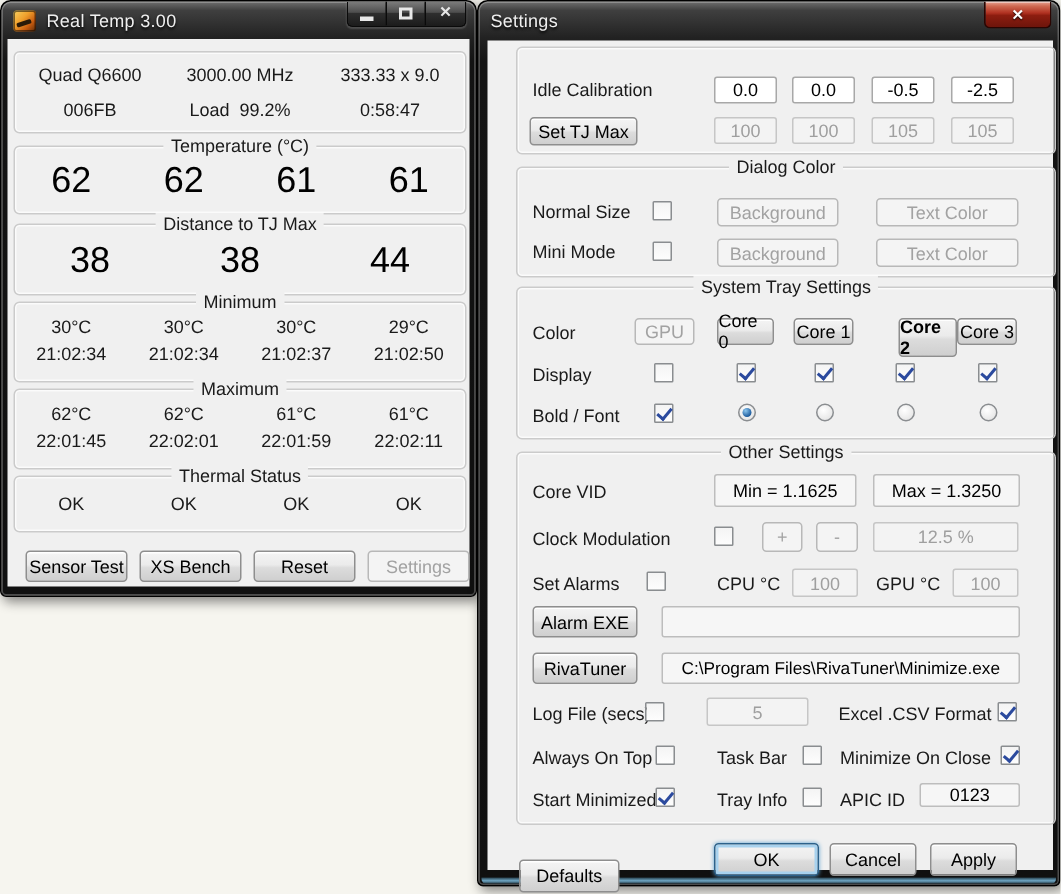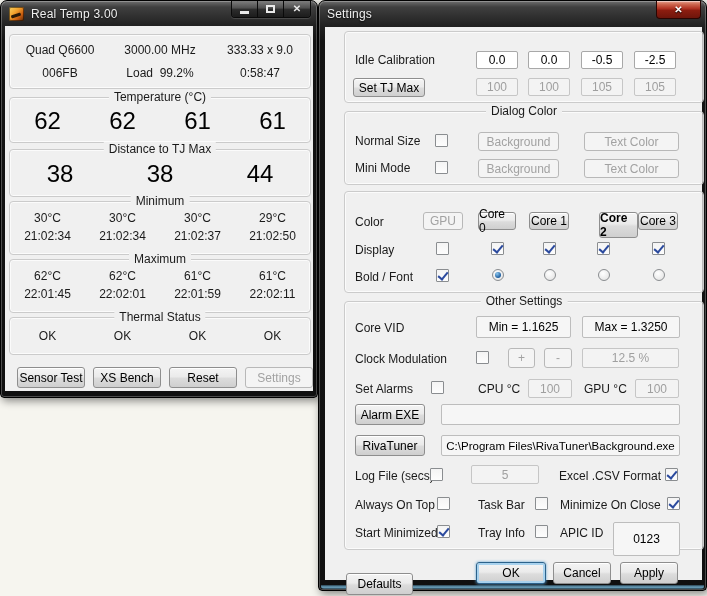--- a/index.html
+++ b/index.html
@@ -257,20 +257,21 @@
       <span class="checkbox" style="left:90px;top:22px;"></span>
       <div class="btn disabled abs" style="left:133px;top:20px;width:81px;height:19px;">Background</div>
       <div class="btn disabled abs" style="left:239px;top:20px;width:95px;height:19px;">Text Color</div>
       <span class="lbl" style="left:10px;top:49px;">Mini Mode</span>
       <span class="checkbox" style="left:90px;top:49px;"></span>
       <div class="btn disabled abs" style="left:133px;top:47px;width:81px;height:19px;">Background</div>
       <div class="btn disabled abs" style="left:239px;top:47px;width:95px;height:19px;">Text Color</div>
     </div>
 
     <div class="grp" style="left:19px;top:164px;width:360px;height:102px;">
+      <span class="grp-title">System Tray Settings</span>
       <span class="lbl" style="left:10px;top:23px;">Color</span>
       <div class="btn disabled abs" style="left:78px;top:20px;width:40px;height:18px;">GPU</div>
       <div class="btn abs" style="left:133px;top:20px;width:38px;height:18px;">Core 0</div>
       <div class="btn abs" style="left:184px;top:20px;width:40px;height:18px;">Core 1</div>
       <div class="btn abs" style="left:254px;top:20px;width:39px;height:26px;font-weight:bold;">Core 2</div>
       <div class="btn abs" style="left:293px;top:20px;width:40px;height:18px;">Core 3</div>
 
       <span class="lbl" style="left:10px;top:51px;">Display</span>
       <span class="checkbox" style="left:91px;top:50px;"></span>
       <span class="checkbox on" style="left:146px;top:50px;"></span>
@@ -303,41 +304,41 @@
       <span class="checkbox" style="left:86px;top:79px;"></span>
       <span class="lbl" style="left:133px;top:80px;">CPU °C</span>
       <div class="field disabled abs" style="left:183px;top:77px;width:44px;height:19px;">100</div>
       <span class="lbl" style="left:239px;top:80px;">GPU °C</span>
       <div class="field disabled abs" style="left:290px;top:77px;width:44px;height:19px;">100</div>
 
       <div class="btn abs" style="left:10px;top:102px;width:70px;height:21px;">Alarm EXE</div>
       <div class="field readonly abs" style="left:96px;top:102px;width:239px;height:21px;"></div>
 
       <div class="btn abs" style="left:10px;top:133px;width:70px;height:21px;">RivaTuner</div>
-      <div class="field readonly abs" style="left:96px;top:133px;width:239px;height:21px;font-size:11.5px;">C:\Program Files\RivaTuner\Background.exe</div>
+      <div class="field readonly abs" style="left:96px;top:133px;width:239px;height:21px;font-size:11.5px;">C:\Program Files\RivaTuner\Minimize.exe</div>
 
       <span class="lbl" style="left:10px;top:167px;">Log File (secs)</span>
       <span class="checkbox" style="left:85px;top:166px;"></span>
       <div class="field disabled abs" style="left:126px;top:163px;width:68px;height:19px;">5</div>
       <span class="lbl" style="left:214px;top:167px;">Excel .CSV Format</span>
       <span class="checkbox on" style="left:320px;top:166px;"></span>
 
       <span class="lbl" style="left:10px;top:196px;">Always On Top</span>
       <span class="checkbox" style="left:92px;top:195px;"></span>
       <span class="lbl" style="left:133px;top:196px;">Task Bar</span>
       <span class="checkbox" style="left:190px;top:195px;"></span>
       <span class="lbl" style="left:215px;top:196px;">Minimize On Close</span>
       <span class="checkbox on" style="left:322px;top:195px;"></span>
 
       <span class="lbl" style="left:10px;top:224px;">Start Minimized</span>
       <span class="checkbox on" style="left:92px;top:223px;"></span>
       <span class="lbl" style="left:133px;top:224px;">Tray Info</span>
       <span class="checkbox" style="left:190px;top:223px;"></span>
       <span class="lbl" style="left:215px;top:224px;">APIC ID</span>
-      <div class="field readonly abs" style="left:268px;top:220px;width:67px;height:34px;">0123</div>
+      <div class="field readonly abs" style="left:268px;top:220px;width:67px;height:16px;">0123</div>
     </div>
 
     <div class="btn abs" style="left:21px;top:546px;width:67px;height:22px;">Defaults</div>
     <div class="btn default-btn abs" style="left:151px;top:535px;width:70px;height:22px;">OK</div>
     <div class="btn abs" style="left:228px;top:535px;width:58px;height:22px;">Cancel</div>
     <div class="btn abs" style="left:295px;top:535px;width:58px;height:22px;">Apply</div>
 
   </div>
 </div>
 

